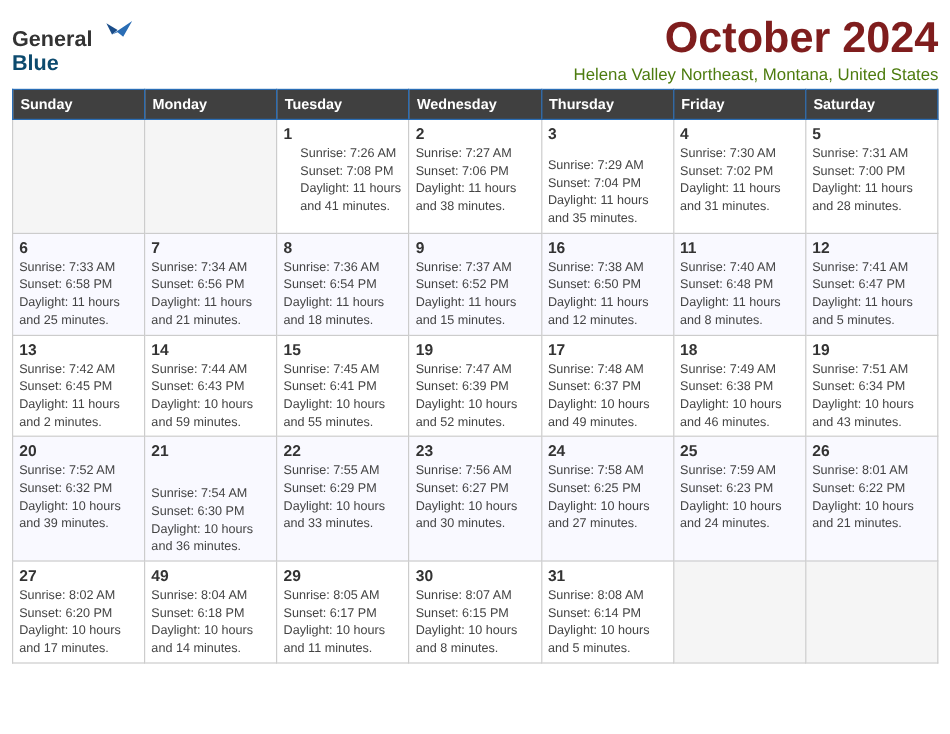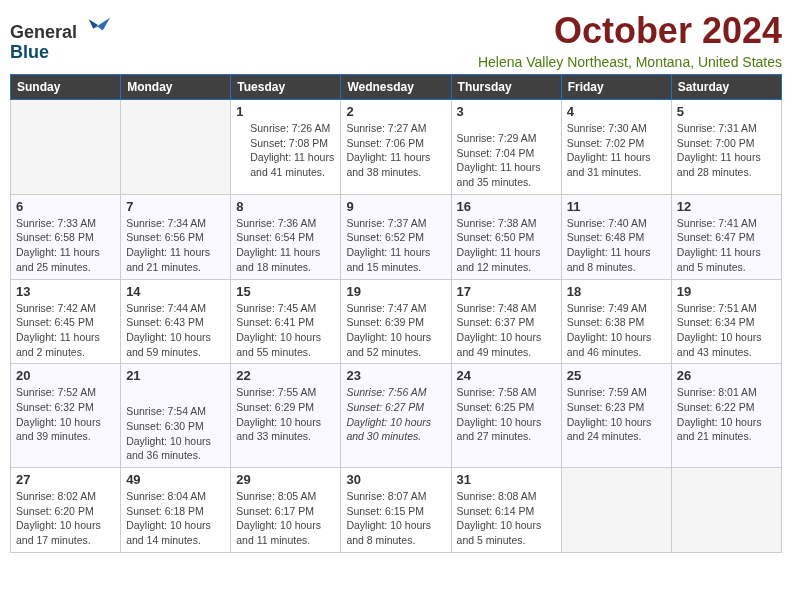--- a/index.html
+++ b/index.html
@@ -258,21 +258,21 @@
 Daylight: 10 hours and 36 minutes.</div>
         </td>
         <td>
           <span class="day-number">22</span>
           <div class="day-info" style="white-space: pre-line;">Sunrise: 7:55 AM
 Sunset: 6:29 PM
 Daylight: 10 hours and 33 minutes.</div>
         </td>
         <td>
           <span class="day-number">23</span>
-          <div class="day-info" style="white-space: pre-line; font-style: italic;">Sunrise: 7:56 AM
+          <div class="day-info" style="white-space: pre-line;">Sunrise: 7:56 AM
 Sunset: 6:27 PM
 Daylight: 10 hours and 30 minutes.</div>
         </td>
         <td>
           <span class="day-number">24</span>
           <div class="day-info" style="white-space: pre-line;">Sunrise: 7:58 AM
 Sunset: 6:25 PM
 Daylight: 10 hours and 27 minutes.</div>
         </td>
         <td>

